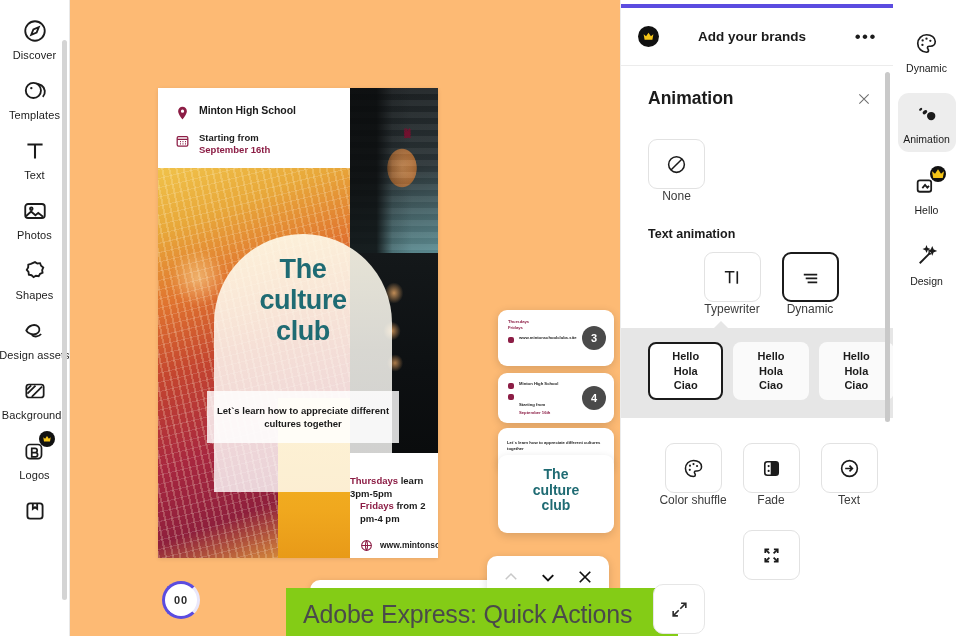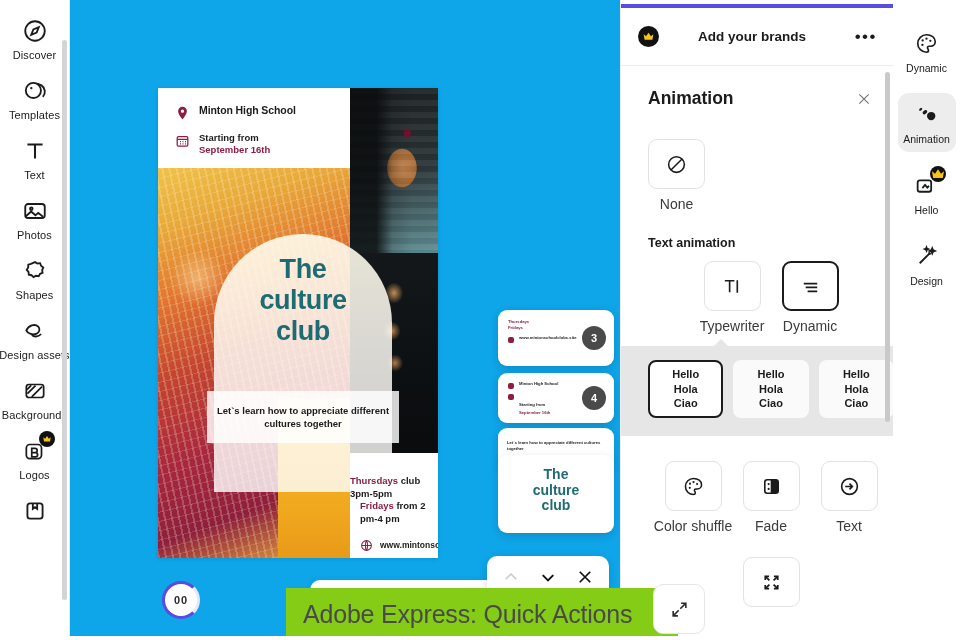--- a/index.html
+++ b/index.html
@@ -35,21 +35,21 @@
   }
   .crown-badge svg { width: 10px; height: 10px; }
   .rail-scroll {
     position: absolute; right: 2px; top: 40px; width: 5px; height: 560px;
     background: #d4d4d4; border-radius: 3px;
   }
 
   
   .canvas-area {
     position: absolute; left: 70px; top: 0; width: 550px; height: 640px;
-    background: #0ea5e9; overflow: hidden;
+    background: #fdba74; overflow: hidden;
   }
 
   
   .poster {
     position: absolute; left: 88px; top: 88px; width: 280px; height: 470px;
     background: #fff; overflow: hidden;
     box-shadow: 0 1px 4px rgba(0,0,0,.10);
   }
   .poster-head { position: absolute; left: 0; top: 0; width: 192px; height: 80px; background: #fff; }
   .ph-row { display: flex; align-items: flex-start; gap: 9px; padding-left: 17px; }
@@ -199,21 +199,21 @@
   .x-btn svg { width: 100%; height: 100%; display: block; }
 
   .tile { width: 57px; display: flex; flex-direction: column; align-items: center; cursor: pointer; }
   .tile-box {
     width: 57px; height: 50px; border-radius: 9px;
     border: 1px solid #e2e2e2; background: #fff;
     display: flex; align-items: center; justify-content: center; color: #1b1b1b;
   }
   .tile-box.sel { border: 2px solid #1b1b1b; }
   .tile-box svg { width: 23px; height: 23px; display: block; }
-  .tile-label { font-size: 14px; color: #3b3b3b; margin-top: 7px; white-space: nowrap; }
+  .tile-label { font-size: 12px; color: #3b3b3b; white-space: nowrap; }
 
   .none-wrap { padding: 30px 0 0 27px; }
   .section-label { padding: 24px 0 0 27px; font-size: 12.5px; font-weight: 600; color: #1b1b1b; }
   .tile-row { display: flex; gap: 21px; padding: 11px 0 0 27px; justify-content: center; }
 
   .variant-strip { position: relative; margin-top: 12px; background: #e6e6e6; padding: 14px 0 18px 0; }
   .strip-caret {
     position: absolute; left: 92px; top: -7px; width: 0; height: 0;
     border-left: 8px solid transparent; border-right: 8px solid transparent;
     border-bottom: 8px solid #e6e6e6;
@@ -411,21 +411,21 @@
       <div class="poster-title">
         <div>The</div>
         <div>culture</div>
         <div>club</div>
       </div>
 
       <div class="poster-sub">Let`s learn how to appreciate different cultures together</div>
 
       <div class="poster-foot">
         <div class="pf-l1">
-          <span class="hl">Thursdays</span><span> club 3pm-5pm</span>
+          <span class="hl">Thursdays</span><span> learn 3pm-5pm</span>
         </div>
         <div class="pf-l2">
           <span class="hl">Fridays</span><span> from 2 pm-4 pm</span>
         </div>
         <div class="pf-url">
           <span class="gico">
             <svg viewBox="0 0 24 24" fill="none" stroke="currentColor" stroke-width="1.9">
                 <circle cx="12" cy="12" r="9"></circle>
                 <path d="M3 12h18M12 3c2.6 3 2.6 15 0 18M12 3c-2.6 3-2.6 15 0 18"></path>
               </svg>

